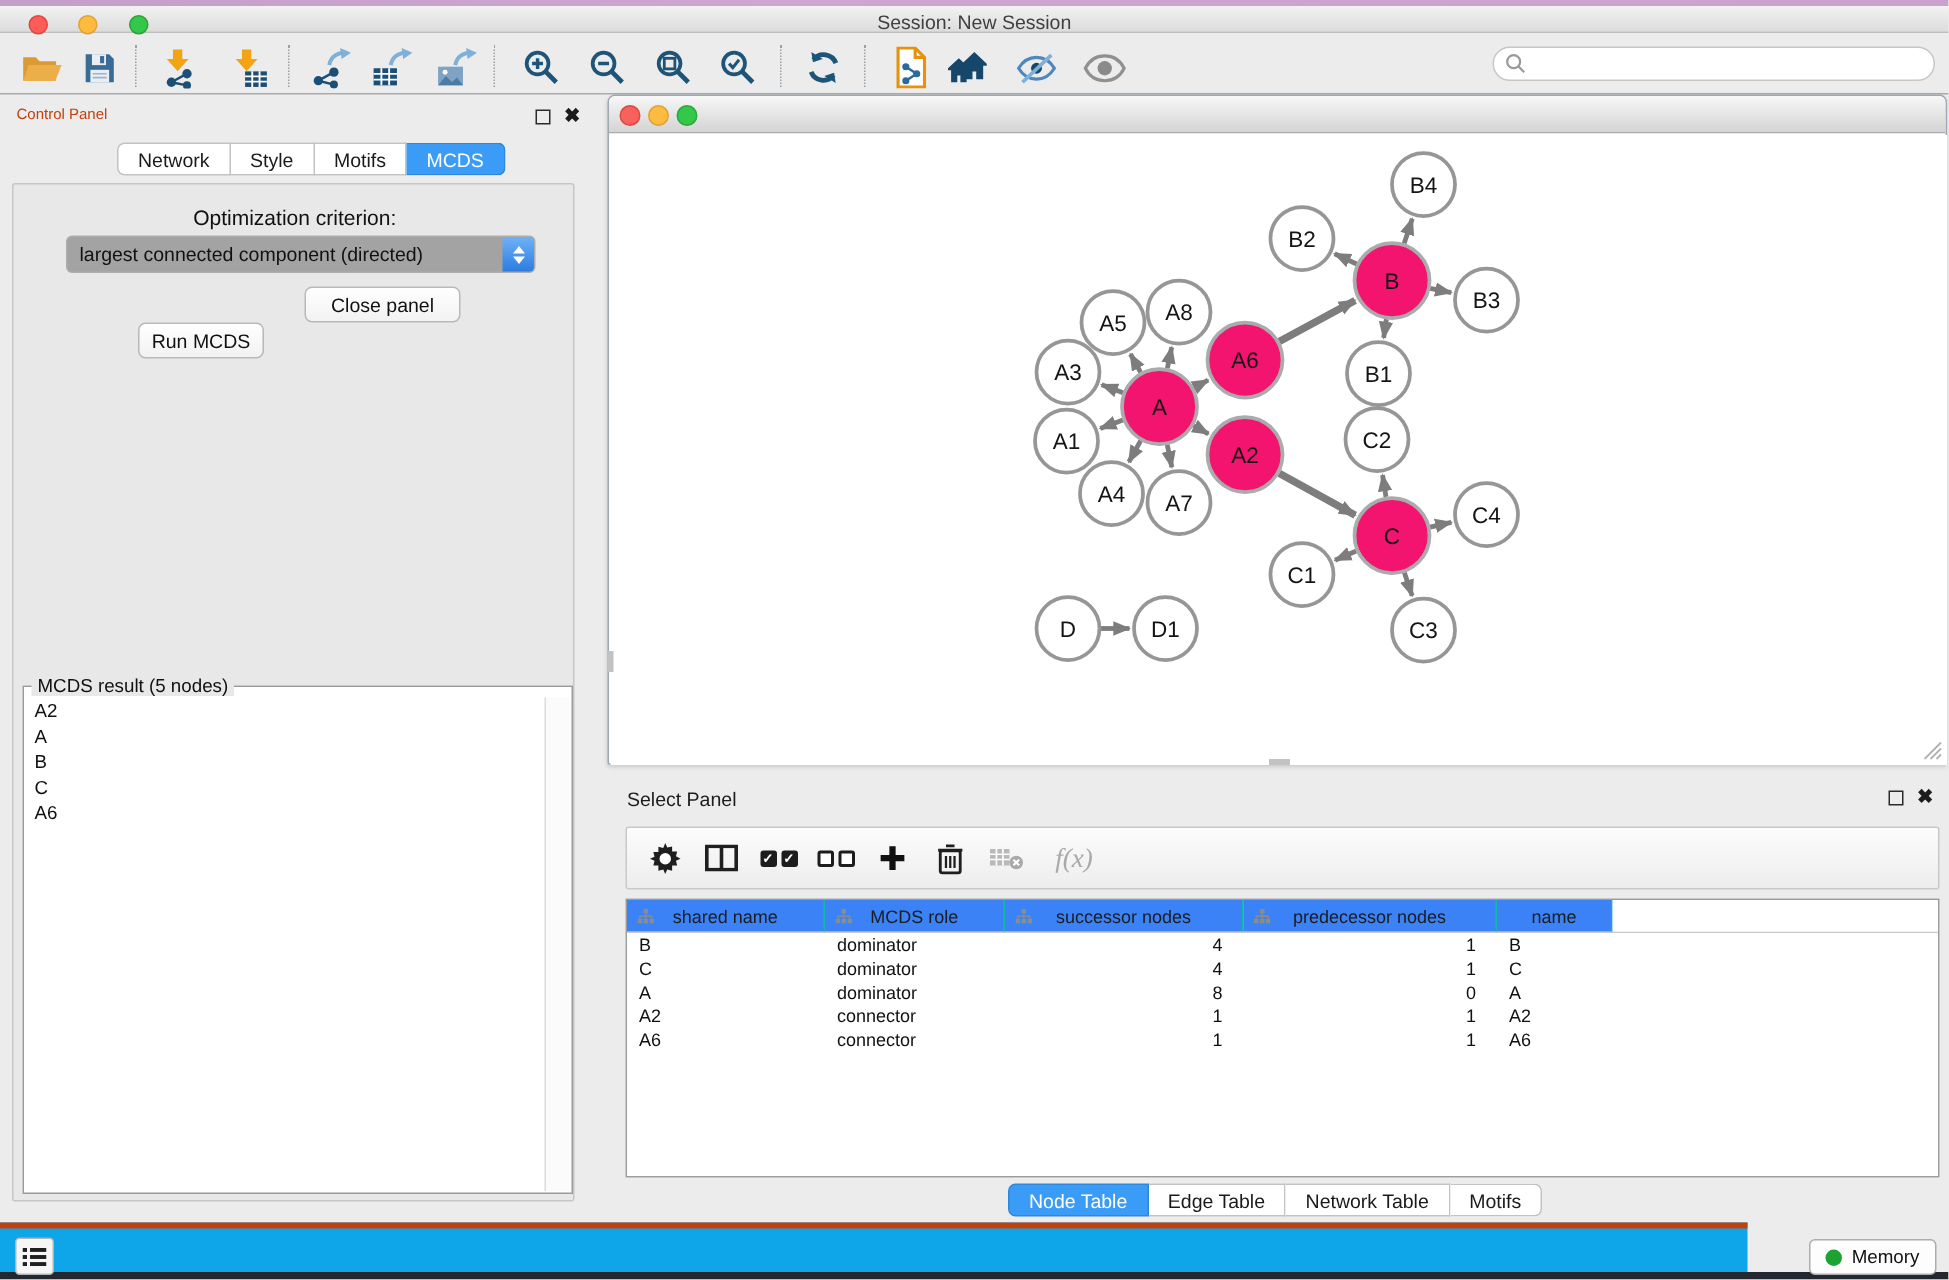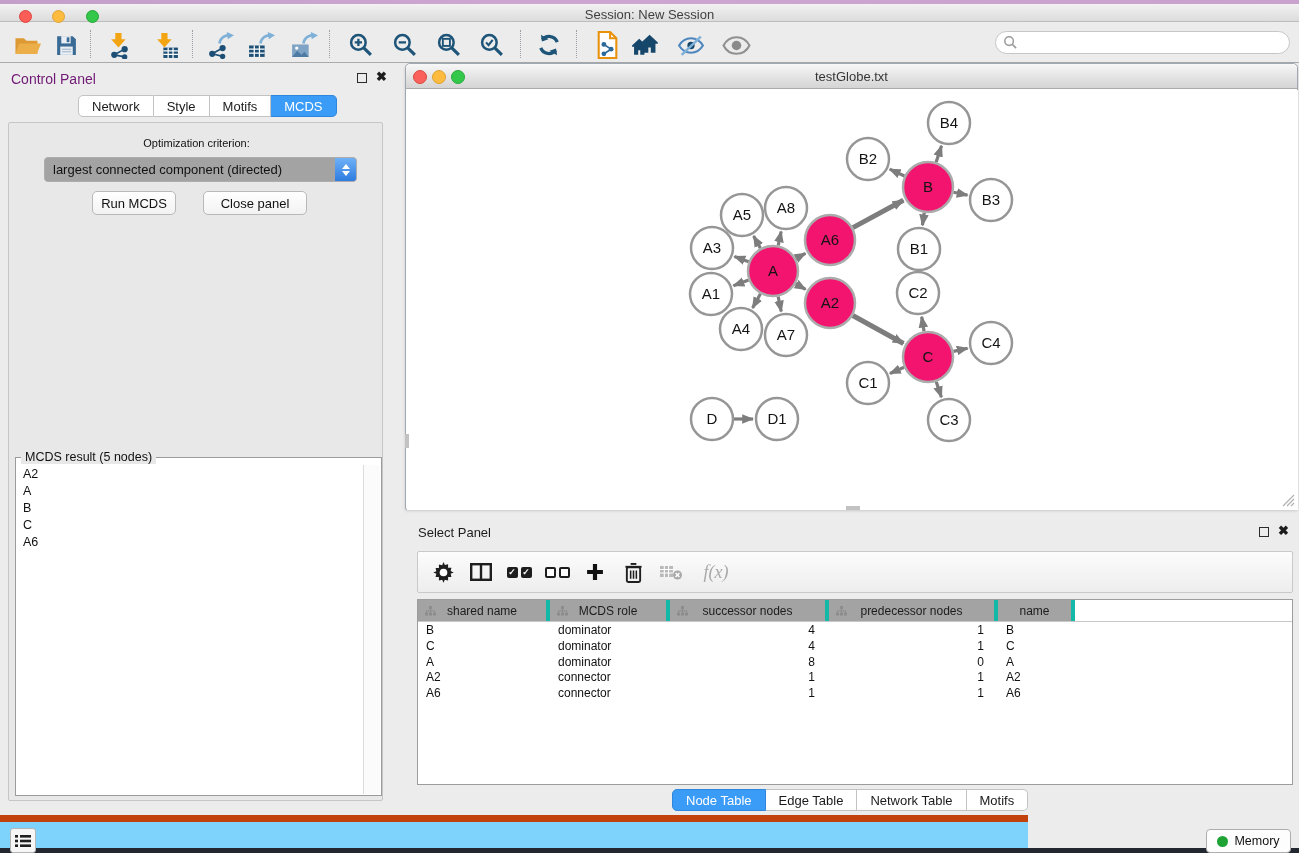--- a/index.html
+++ b/index.html
@@ -19,42 +19,42 @@
   .tl.yellow { left:52px; background:#fdbc40; border:1px solid #e0a433; }
   .tl.green { left:86px; background:#34c84a; border:1px solid #27a436; }
 
   
   .toolbar { position:absolute; left:0; top:26px; width:1299px; height:37px; background:#ECECEC; border-bottom:1px solid #ababab; }
   .tbi { position:absolute; top:3px; height:32px; width:32px; display:flex; align-items:center; justify-content:center; }
   .tbsep { position:absolute; top:4px; height:28px; border-left:1px dotted #9aa0a6; }
   .searchbox { position:absolute; left:995px; top:5px; width:295px; height:23px; background:#fff; border:1px solid #c6c6c6; border-radius:12px; display:flex; align-items:center; padding-left:7px; }
 
   
-  .cp-title { position:absolute; left:11px; top:71px; font-size:14px; color:#701a75; }
+  .cp-title { position:absolute; left:11px; top:71px; font-size:10px; color:#c2410c; }
   .panel-float { position:absolute; width:10px; height:10px; border:1.6px solid #2b2b2b; background:transparent; }
   .panel-close { position:absolute; font-size:13px; font-weight:bold; color:#1c1c1c; line-height:10px; }
   .cp-float { left:357px; top:73px; } .cp-close { left:376px; top:72px; }
 
   .segbar { position:absolute; display:flex; }
   .seg { height:22px; background:#fff; border:1px solid #c2c2c2; border-left:none; font-size:13px; color:#1a1a1a;
     display:flex; align-items:center; justify-content:center; padding:0 13px; cursor:default; }
   .seg:first-child { border-left:1px solid #c2c2c2; border-radius:5px 0 0 5px; }
   .seg:last-child { border-radius:0 5px 5px 0; }
   .seg.active { background:#3b9cf7; border-color:#2f86dd; color:#fff; }
   .cp-tabs { left:78px; top:95px; }
 
   .cp-body { position:absolute; left:8px; top:122px; width:375px; height:679px; background:#E8E8E8; border:1px solid #c6c6c6; border-radius:2px; }
-  .opt-label { position:absolute; left:0; width:375px; top:14px; text-align:center; font-size:11px; color:#111; }
+  .opt-label { position:absolute; left:0; width:375px; top:14px; text-align:center; font-size:14px; color:#111; }
   .combo { position:absolute; left:35px; top:34px; width:313px; height:25px; background:#a3a3a3; border:1px solid #adadad; border-radius:4px; display:flex; align-items:center; }
   .combo .val { flex:1; font-size:13px; color:#111; padding-left:8px; white-space:nowrap; overflow:hidden; }
   .combo .stepper { width:21px; height:23px; border-radius:0 3px 3px 0; background:linear-gradient(#6fb1f7,#2e7ce0); display:flex; flex-direction:column; align-items:center; justify-content:center; gap:2px; }
   .combo .stepper .up { width:0;height:0;border-left:4px solid transparent;border-right:4px solid transparent;border-bottom:5px solid #fff; }
   .combo .stepper .down { width:0;height:0;border-left:4px solid transparent;border-right:4px solid transparent;border-top:5px solid #fff; }
   .cp-btn { position:absolute; top:68px; height:24px; background:linear-gradient(#ffffff,#f2f2f2); border:1px solid #b9b9b9; border-radius:5px; font-size:13px; color:#111; font-family:"Liberation Sans",sans-serif; }
-  .btn-run { left:83px; width:84px; } .btn-close { left:194px; width:104px; }
+  .btn-run { left:83px; width:84px;margin-top:24px; } .btn-close { left:194px; width:104px; }
 
   .groupbox { position:absolute; left:6px; top:334px; width:367px; height:339px; border:1px solid #9b9b9b; background:#fff; }
   .groupbox .legend { position:absolute; left:5px; top:-8px; background:#E8E8E8; padding:0 4px; font-size:12.5px; color:#111; }
   .mcds-list { position:absolute; left:1px; top:7px; right:18px; bottom:1px; overflow:hidden; }
   .mcds-item { font-size:12.5px; color:#111; padding:1.5px 0 1.5px 6px; }
   .mcds-scroll { position:absolute; top:7px; right:1px; width:17px; bottom:1px; background:#fbfbfb; border-left:1px solid #dcdcdc; }
 
   
   .netframe { position:absolute; left:405px; top:63px; width:893px; height:447px; background:#fff; border:1px solid #9fa9b3; border-radius:5px 5px 2px 2px; box-shadow:0 1px 3px rgba(0,0,0,.15); }
   .netframe .bar { position:absolute; left:0; top:0; right:0; height:25px; background:linear-gradient(#f7f7f7,#d4d4d4); border-bottom:1px solid #ababab; border-radius:5px 5px 0 0; }
@@ -73,31 +73,31 @@
   .tp-float { left:1259px; top:527px; } .tp-close { left:1278px; top:526px; }
   .tp-toolbar { position:absolute; left:417px; top:551px; width:876px; height:42px; background:linear-gradient(#fcfcfc,#ededed); border:1px solid #c9c9c9; border-radius:2px; display:flex; align-items:center; }
   .tpi { display:flex; align-items:center; justify-content:center; width:30px; height:30px; margin-left:8px; }
   .fx { font-family:"Liberation Serif", serif; font-style:italic; font-size:18px; color:#a9a9a9; }
   .cbx { width:11px; height:11px; border-radius:2px; margin:0 1.5px; display:inline-flex; align-items:center; justify-content:center; }
   .cbx.on { background:#1d1d1d; color:#fff; font-size:9px; font-weight:bold; }
   .cbx.off { border:2px solid #1d1d1d; background:#fff; }
 
   .datatable { position:absolute; left:417px; top:599px; width:876px; height:186px; background:#fff; border:1px solid #9c9c9c; }
   .dt-head { display:flex; height:22px; border-bottom:1px solid #c8c8c8; }
-  .dt-th { position:relative; background:#a3a3a3; border-right:4px solid #14b8a6; font-size:12px; color:#1c1c1c; display:flex; align-items:center; justify-content:center; }
+  .dt-th { position:relative; background:#3b82f6; border-right:1px solid #14b8a6; font-size:12px; color:#1c1c1c; display:flex; align-items:center; justify-content:center; }
   .dt-th .tree { position:absolute; left:7px; top:6px; }
   .dt-th.filler { background:#fff; border-right:none; flex:1; }
   .dt-row { display:flex; height:15.8px; font-size:12px; color:#111; }
   .dt-td { padding-top:1px; white-space:nowrap; overflow:hidden; }
   .al { padding-left:8px; } .ar { text-align:right; padding-right:14px; }
 
   .tp-tabs { left:672px; top:789px; }
 
   
-  .statusbar { position:absolute; left:0; top:815px; width:1028px; height:33px; background:#7dd3fc; border-top:7px solid #c2410c; }
+  .statusbar { position:absolute; left:0; top:815px; width:1165px; height:33px; background:#0ea5e9; border-top:4px solid #c2410c; }
   .listbtn { position:absolute; left:10px; top:6px; width:26px; height:25px; background:#f6f6f6; border:1px solid #b5b5b5; border-radius:3px; display:flex; align-items:center; justify-content:center; }
   .membtn { position:absolute; left:1206px; top:7px; width:85px; height:24px; background:#fdfdfd; border:1px solid #adadad; border-radius:4px; display:flex; align-items:center; justify-content:center; gap:6px; font-size:12.5px; color:#111; }
   .memdot { width:11px; height:11px; border-radius:50%; background:#1da233; }
 </style>
 </head>
 <body>
 
 <div class="desktop-top"></div>
 <div class="desktop-bottom"></div>
 
@@ -285,21 +285,20 @@
       </div>
     <div class="mcds-scroll"></div>
   </div>
 </div>
 
 <div class="netframe">
   <div class="bar">
     <span class="ifl red"></span>
     <span class="ifl yellow"></span>
     <span class="ifl green"></span>
-    <div class="title">testGlobe.txt</div>
   </div>
   <div class="canvas">
     <svg id="graph-svg" width="891" height="420">
         <defs>
           <marker id="arrow" viewBox="0 0 10 8" refX="9" refY="4" markerWidth="12" markerHeight="10" orient="auto" markerUnits="userSpaceOnUse">
             <path d="M0 0L10 4L0 8z" fill="#7D7D7D"></path>
           </marker>
         </defs>
         <line x1="353.40778704156304" y1="158.25277659121068" x2="346.6235811924033" y2="145.9974369927286" stroke="#7D7D7D" stroke-width="3.2" marker-end="url(#arrow)"></line>
         <line x1="371.2543797469246" y1="155.53646738028857" x2="374.1498033105311" y2="141.5047993412721" stroke="#7D7D7D" stroke-width="3.2" marker-end="url(#arrow)"></line>

